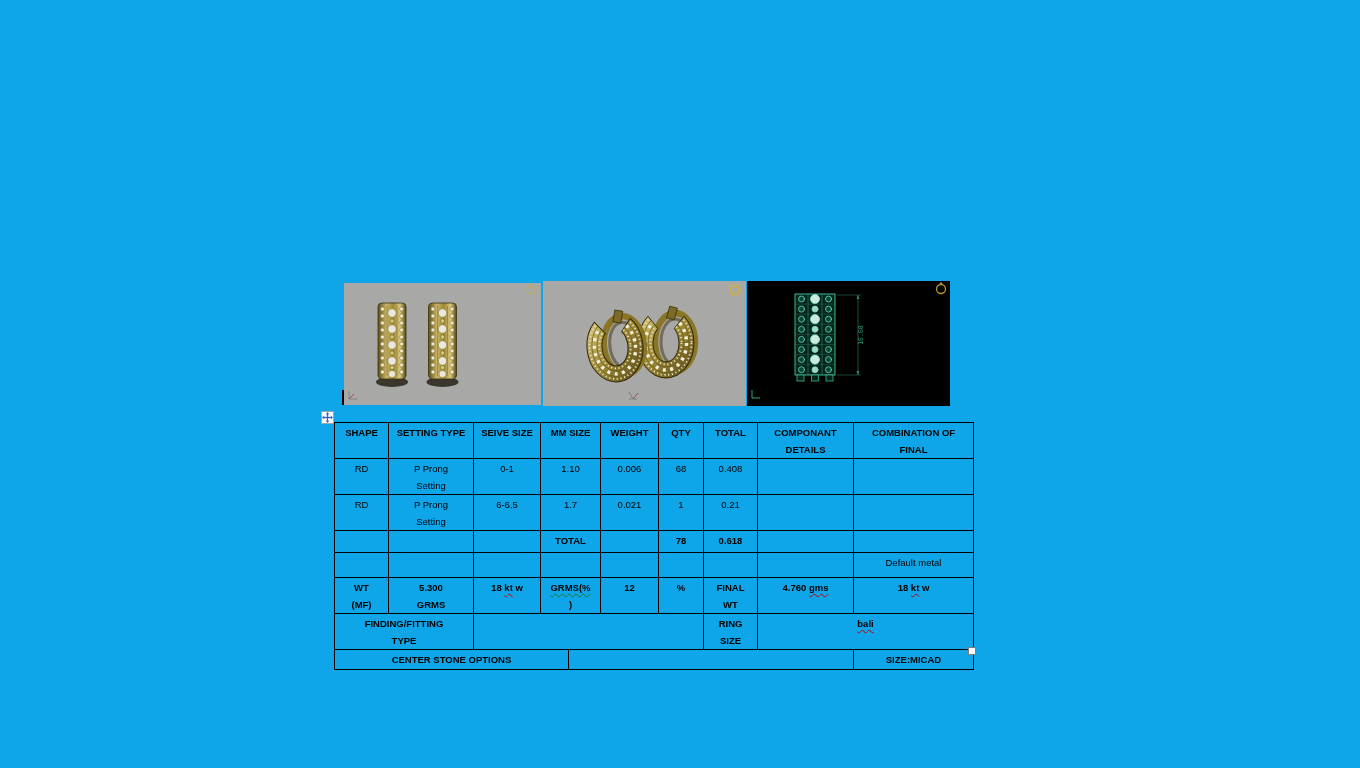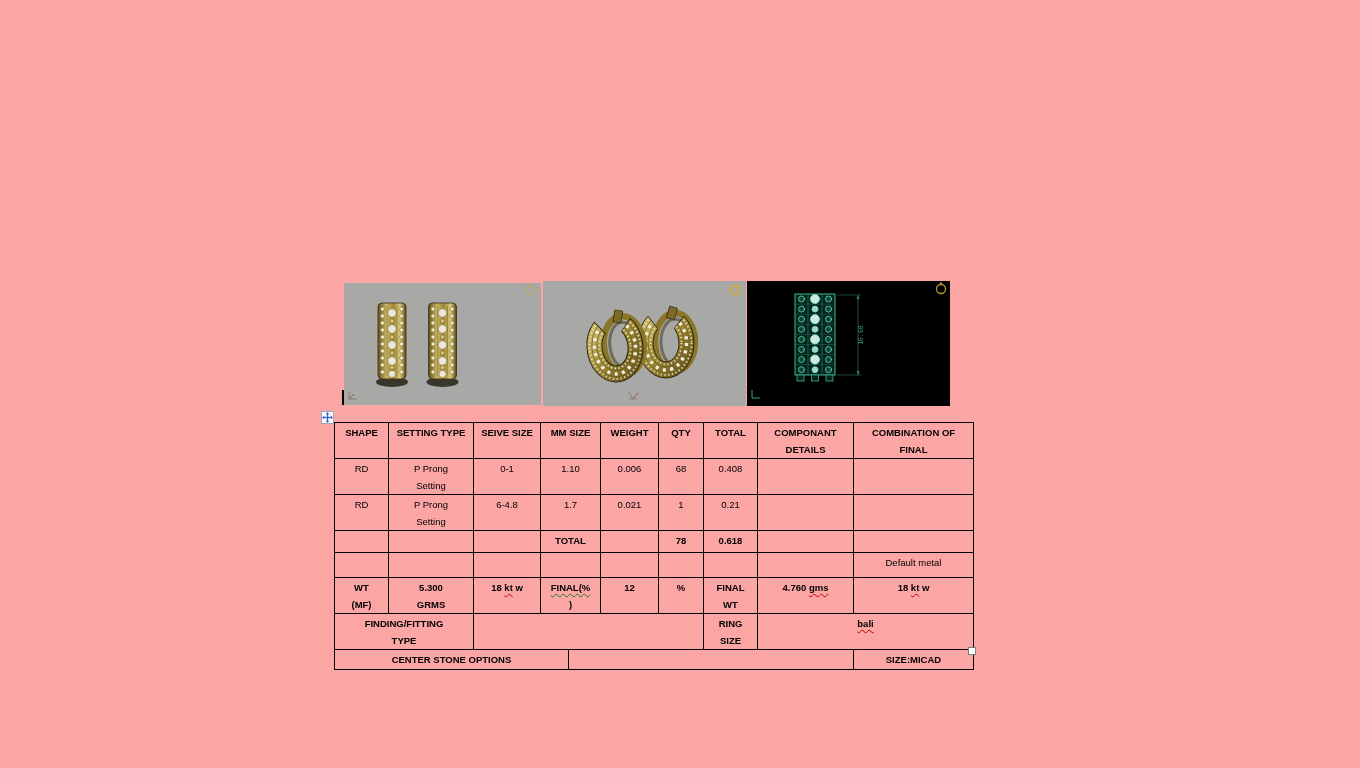--- a/index.html
+++ b/index.html
@@ -1,16 +1,16 @@
 <!DOCTYPE html>
 <html><head>
 <meta charset="utf-8">
 <style>
   html,body{margin:0;padding:0;background:#ffffff;}
-  #page{position:relative;width:1360px;height:768px;background:#fca5a5;overflow:hidden;
+  #page{position:relative;width:1360px;height:768px;background:#0ea5e9;overflow:hidden;
         font-family:"Liberation Sans",sans-serif;}
   .viewport{position:absolute;overflow:hidden;}
   #vp-front{left:344px;top:283px;width:197px;height:122px;background:#a8a8a6;}
   #vp-persp{left:543px;top:281px;width:203px;height:125px;background:#a8a8a6;}
   #vp-tech {left:747px;top:281px;width:203px;height:125px;background:#000000;}
   #caret{position:absolute;left:342px;top:390px;width:2px;height:15px;background:#000;}
   #move-handle{position:absolute;left:321px;top:410px;width:13px;height:13px;}
   #resize-handle{position:absolute;left:968px;top:647px;width:6px;height:6px;background:#fff;border:1px solid #7f7f7f;}
 
   #spec-table{position:absolute;left:334px;top:422px;width:639px;border-collapse:collapse;table-layout:fixed;}
@@ -261,21 +261,21 @@
       <td>0.006</td>
       <td>68</td>
       <td>0.408</td>
       <td></td>
       <td></td>
     </tr>
     <tr style="height:35px">
       <td>RD</td>
       <td>P Prong
 Setting</td>
-      <td>6-4.8</td>
+      <td>6-6.5</td>
       <td colspan="2">1.7</td>
       <td>0.021</td>
       <td>1</td>
       <td>0.21</td>
       <td></td>
       <td></td>
     </tr>
     <tr style="height:22px">
       <td></td>
       <td></td>
@@ -297,21 +297,21 @@
       <td></td>
       <td></td>
       <td class="norm-s">Default metal</td>
     </tr>
     <tr style="height:36px">
       <td class="bold">WT
 (MF)</td>
       <td class="bold">5.300
 GRMS</td>
       <td class="bold"><span>18 </span><span class="sq-r">kt</span><span> w</span></td>
-      <td colspan="2" class="bold left"><span class="sq-g">FINAL(%</span><br><span>)</span></td>
+      <td colspan="2" class="bold left"><span class="sq-g">GRMS(%</span><br><span>)</span></td>
       <td class="bold">12</td>
       <td class="bold">%</td>
       <td class="small-b">FINAL
 WT</td>
       <td class="bold left"><span>4.760 </span><span class="sq-r">gms</span></td>
       <td class="bold"><span>18 </span><span class="sq-r">kt</span><span> w</span></td>
     </tr>
     <tr style="height:32px">
       <td colspan="2" class="small-b lh16">FINDING/FITTING
 TYPE</td>

